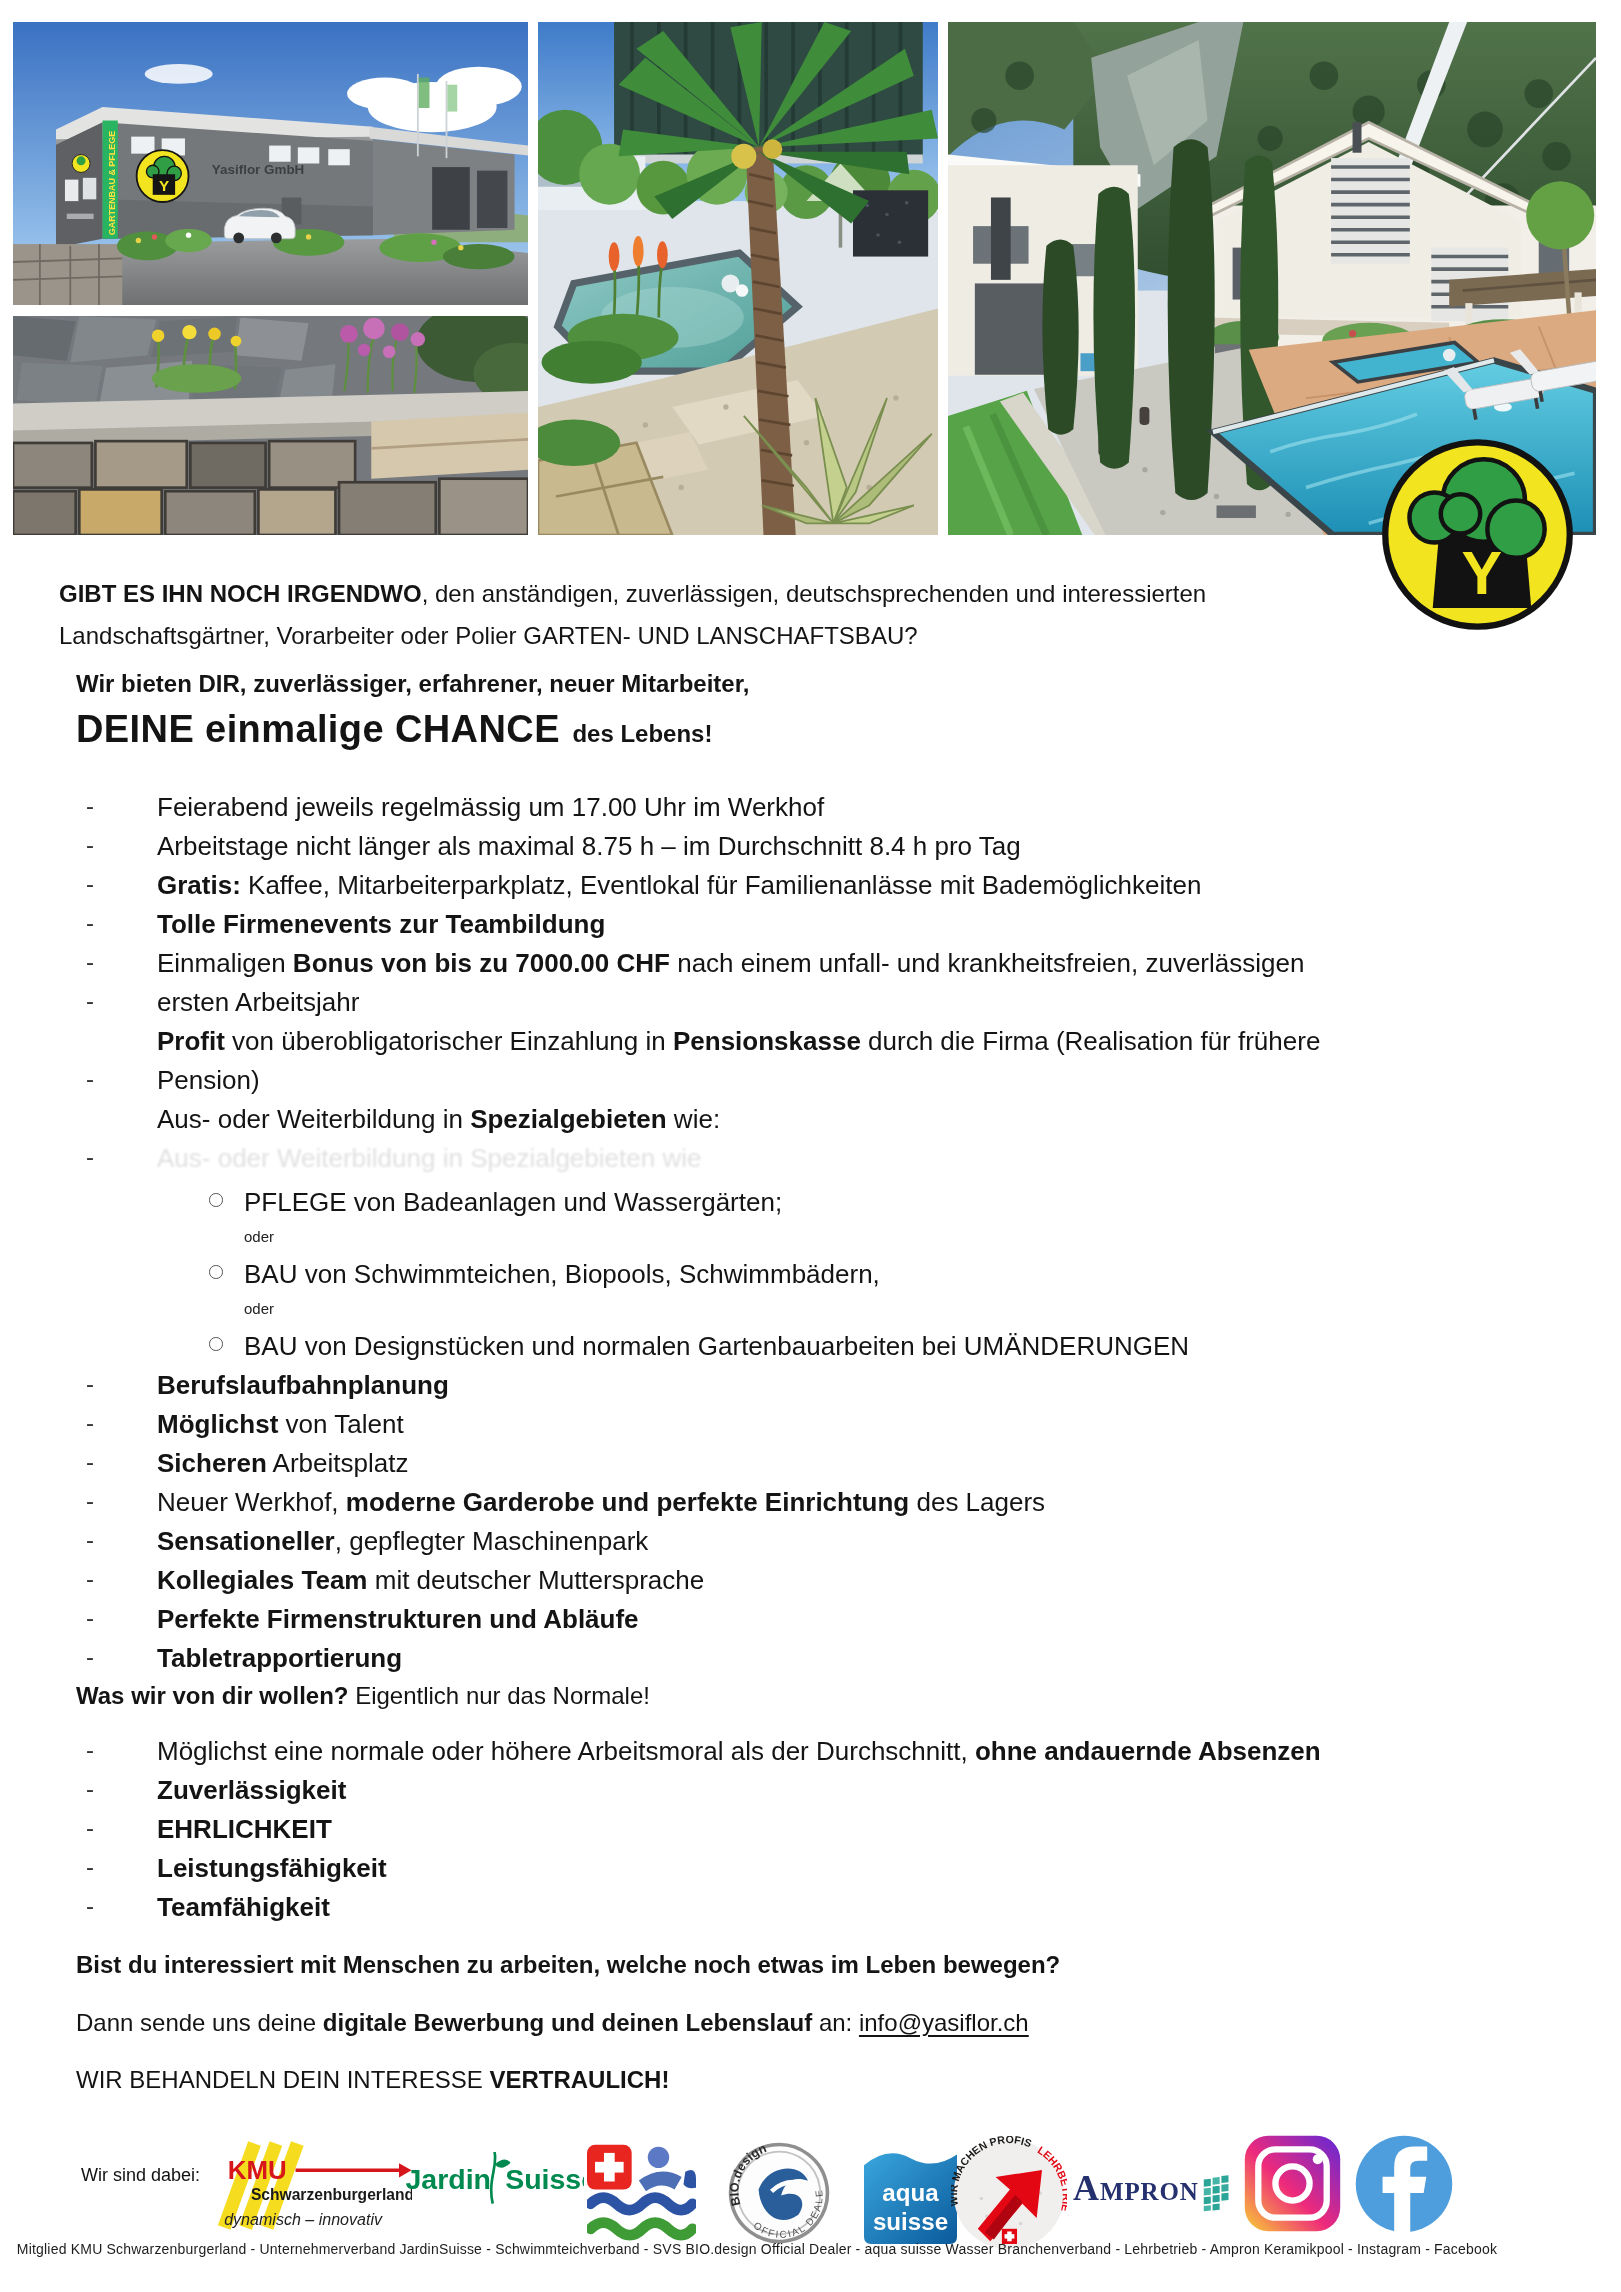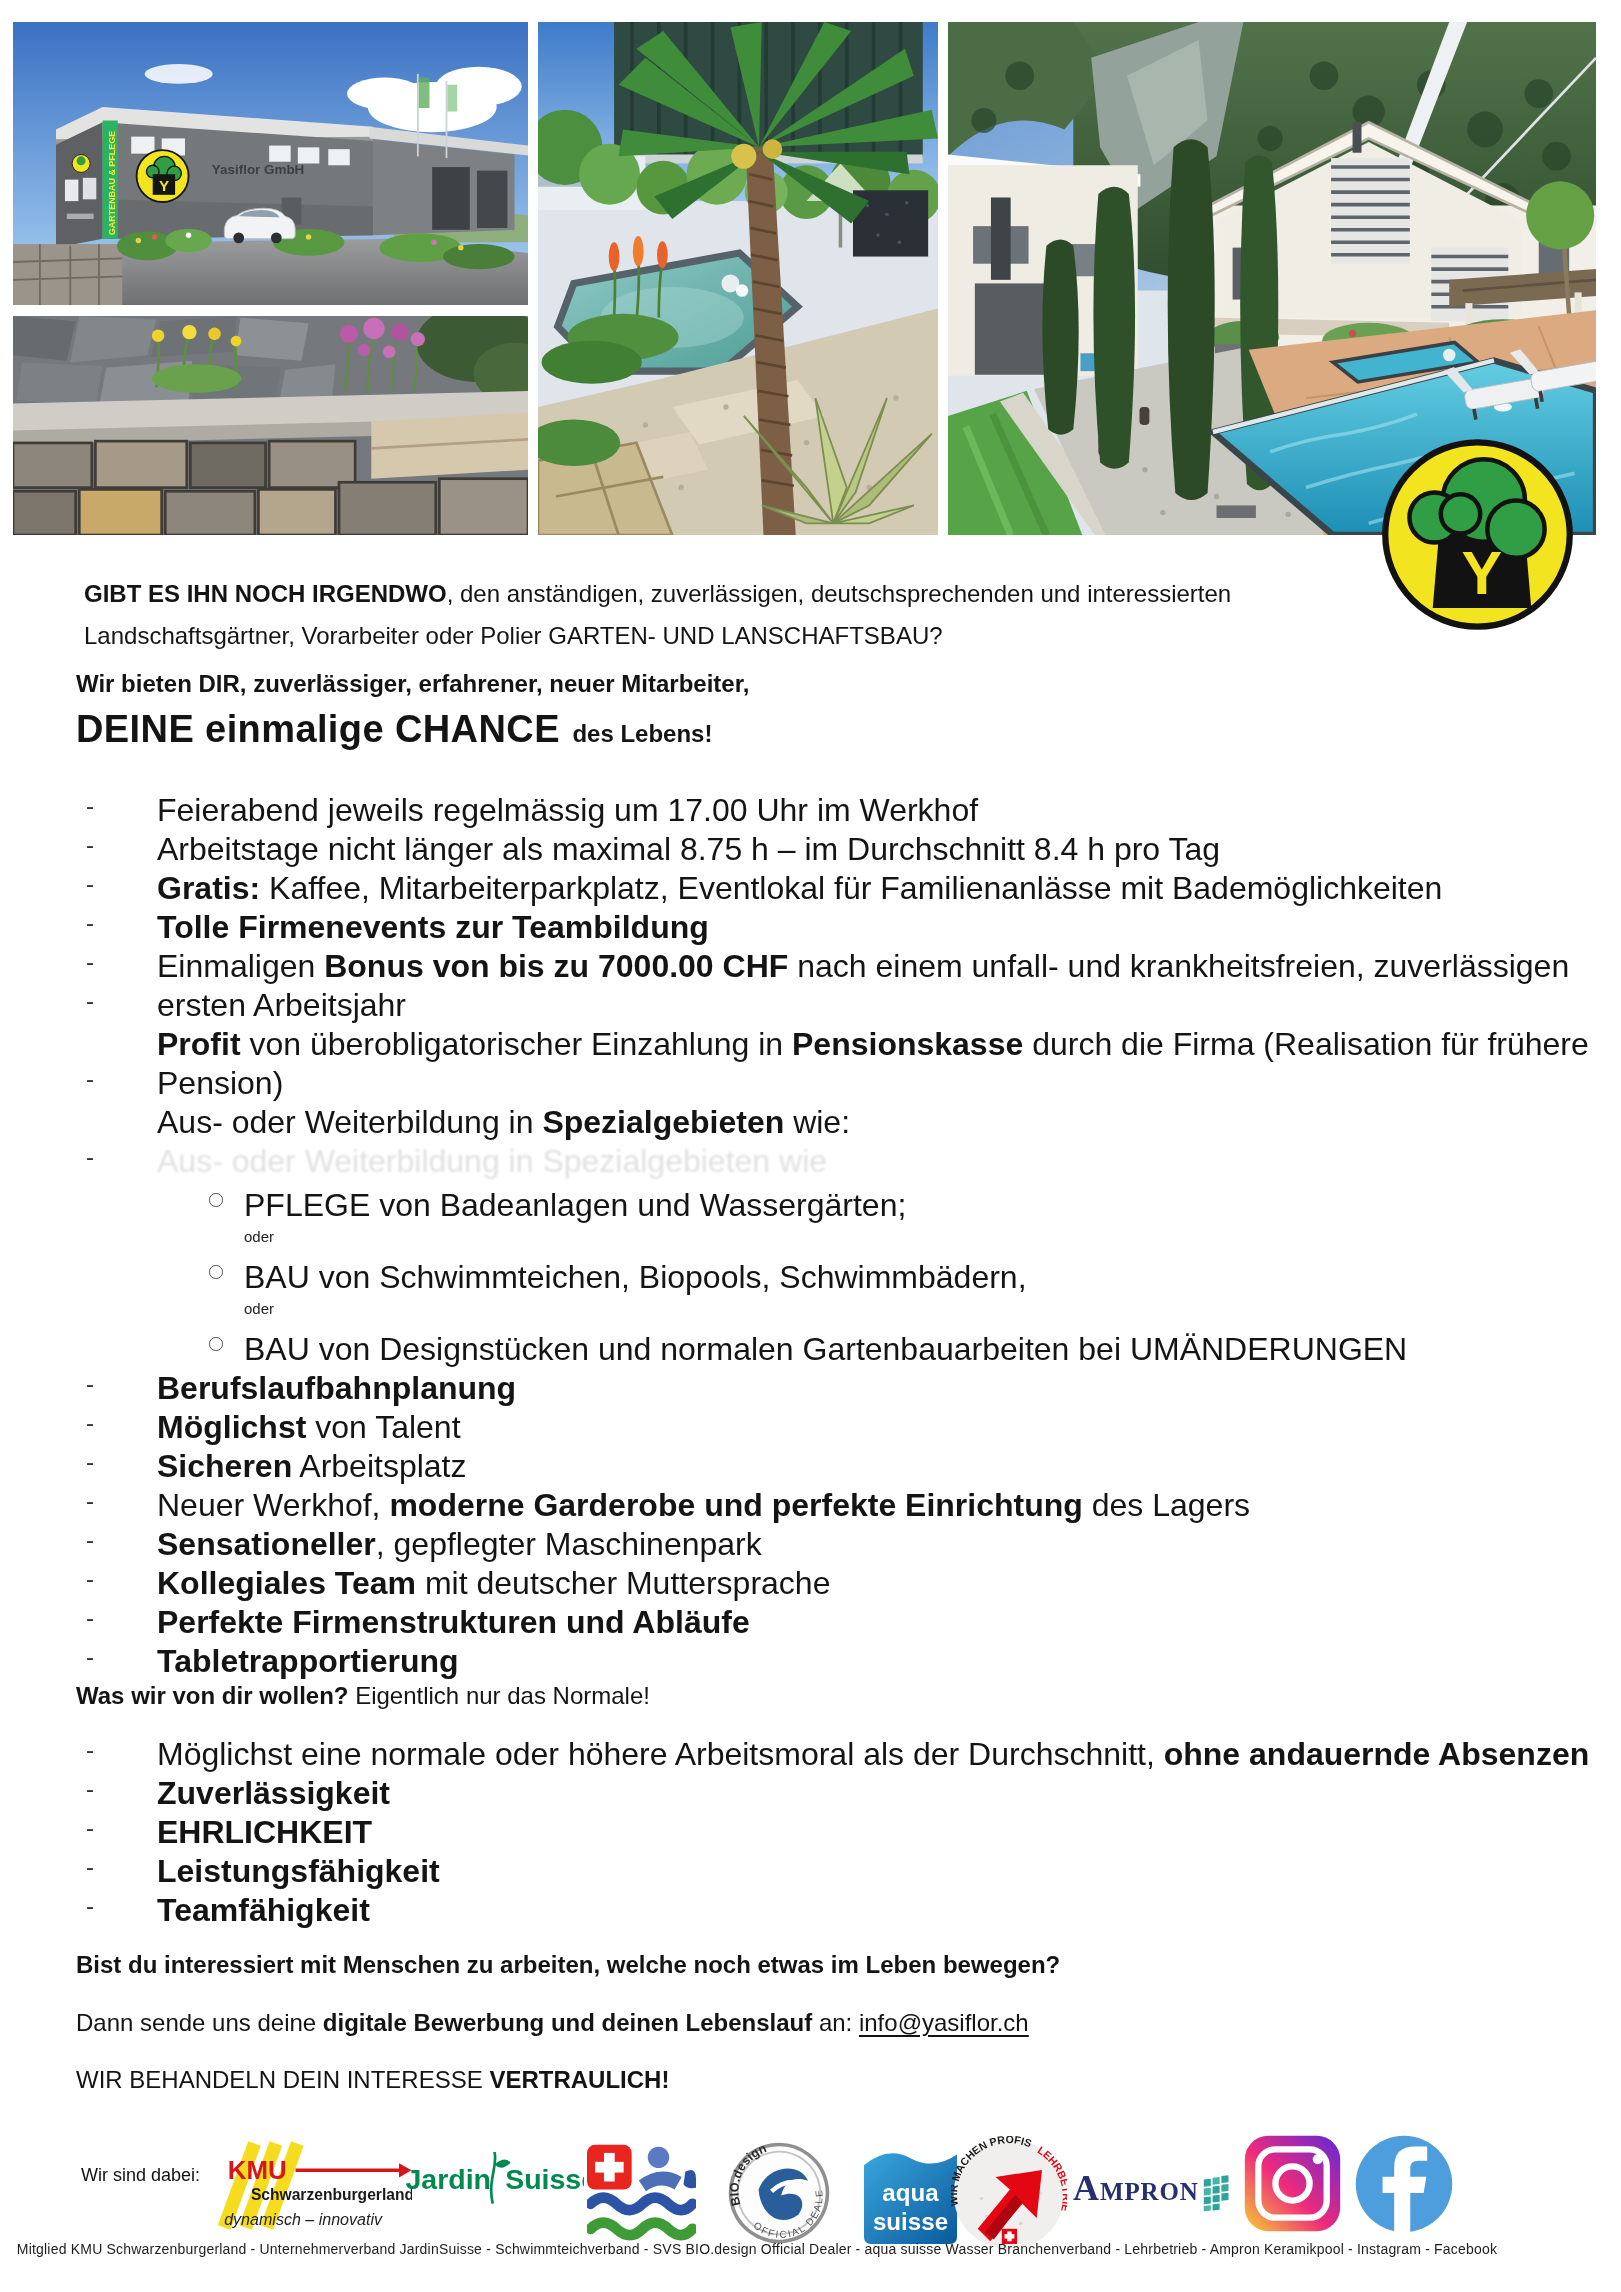--- a/index.html
+++ b/index.html
@@ -14,33 +14,33 @@
   .photo{position:absolute;overflow:hidden;background:#dfe5ea;}
   .photo svg{display:block;width:100%;height:100%;}
   #photo-building{left:13.4px;top:22.4px;width:515px;height:283px;}
   #photo-wall{left:13.4px;top:316px;width:515px;height:219px;}
   #photo-garden{left:538px;top:22.4px;width:400px;height:513px;}
   #photo-pool{left:948px;top:22.4px;width:648px;height:513px;}
   #brand-logo{left:1379px;top:436px;width:197px;height:197px;z-index:5;}
   
   .b{font-weight:bold;}
   .line{position:absolute;left:76px;font-size:24px;white-space:nowrap;}
-  #intro{position:absolute;left:84px;top:573px;font-size:24px;line-height:42px;width:1343px;}
+  #intro{position:absolute;left:59px;top:573px;font-size:24px;line-height:42px;width:1343px;}
   #offer-intro{top:670px;font-weight:bold;}
   #chance{top:708px;}
   #chance .big{font-size:38px;font-weight:bold;letter-spacing:0.4px;}
   #chance .small{font-size:24px;font-weight:bold;margin-left:12.5px;margin-top:28px;}
   .list{position:absolute;left:0;width:1622px;}
   #offer-list{top:792px;}
   #wants-list{top:1736px;}
   .row{position:relative;height:39px;}
   .row.m-oder{height:33px;}
   .row.ghost{height:44px;}
   .row .mk{position:absolute;left:86px;top:0;font-size:24px;color:#333;}
-  .row .tx{position:absolute;left:157px;top:0;font-size:32px;white-space:nowrap;}
+  .row .tx{position:absolute;left:157px;top:0;font-size:26px;white-space:nowrap;}
   .row.i2 .mk{left:209px;top:6.3px;}
   .row.i2 .tx{left:244px;}
   .row .mk.circ{width:11.6px;height:11.6px;border:1.8px solid #555;border-radius:50%;}
   .row.m-oder .tx{left:244px;font-size:15px;top:1.8px;color:#222;}
   .row.ghost .tx{opacity:.13;filter:blur(1.3px);}
   #wants-heading{top:1682px;}
   #interest-question{top:1951px;font-weight:bold;}
   #apply-line{top:2009px;}
   #apply-line a{color:#141414;text-decoration:underline;text-underline-offset:3.6px;}
   #confidential-line{top:2066px;}

